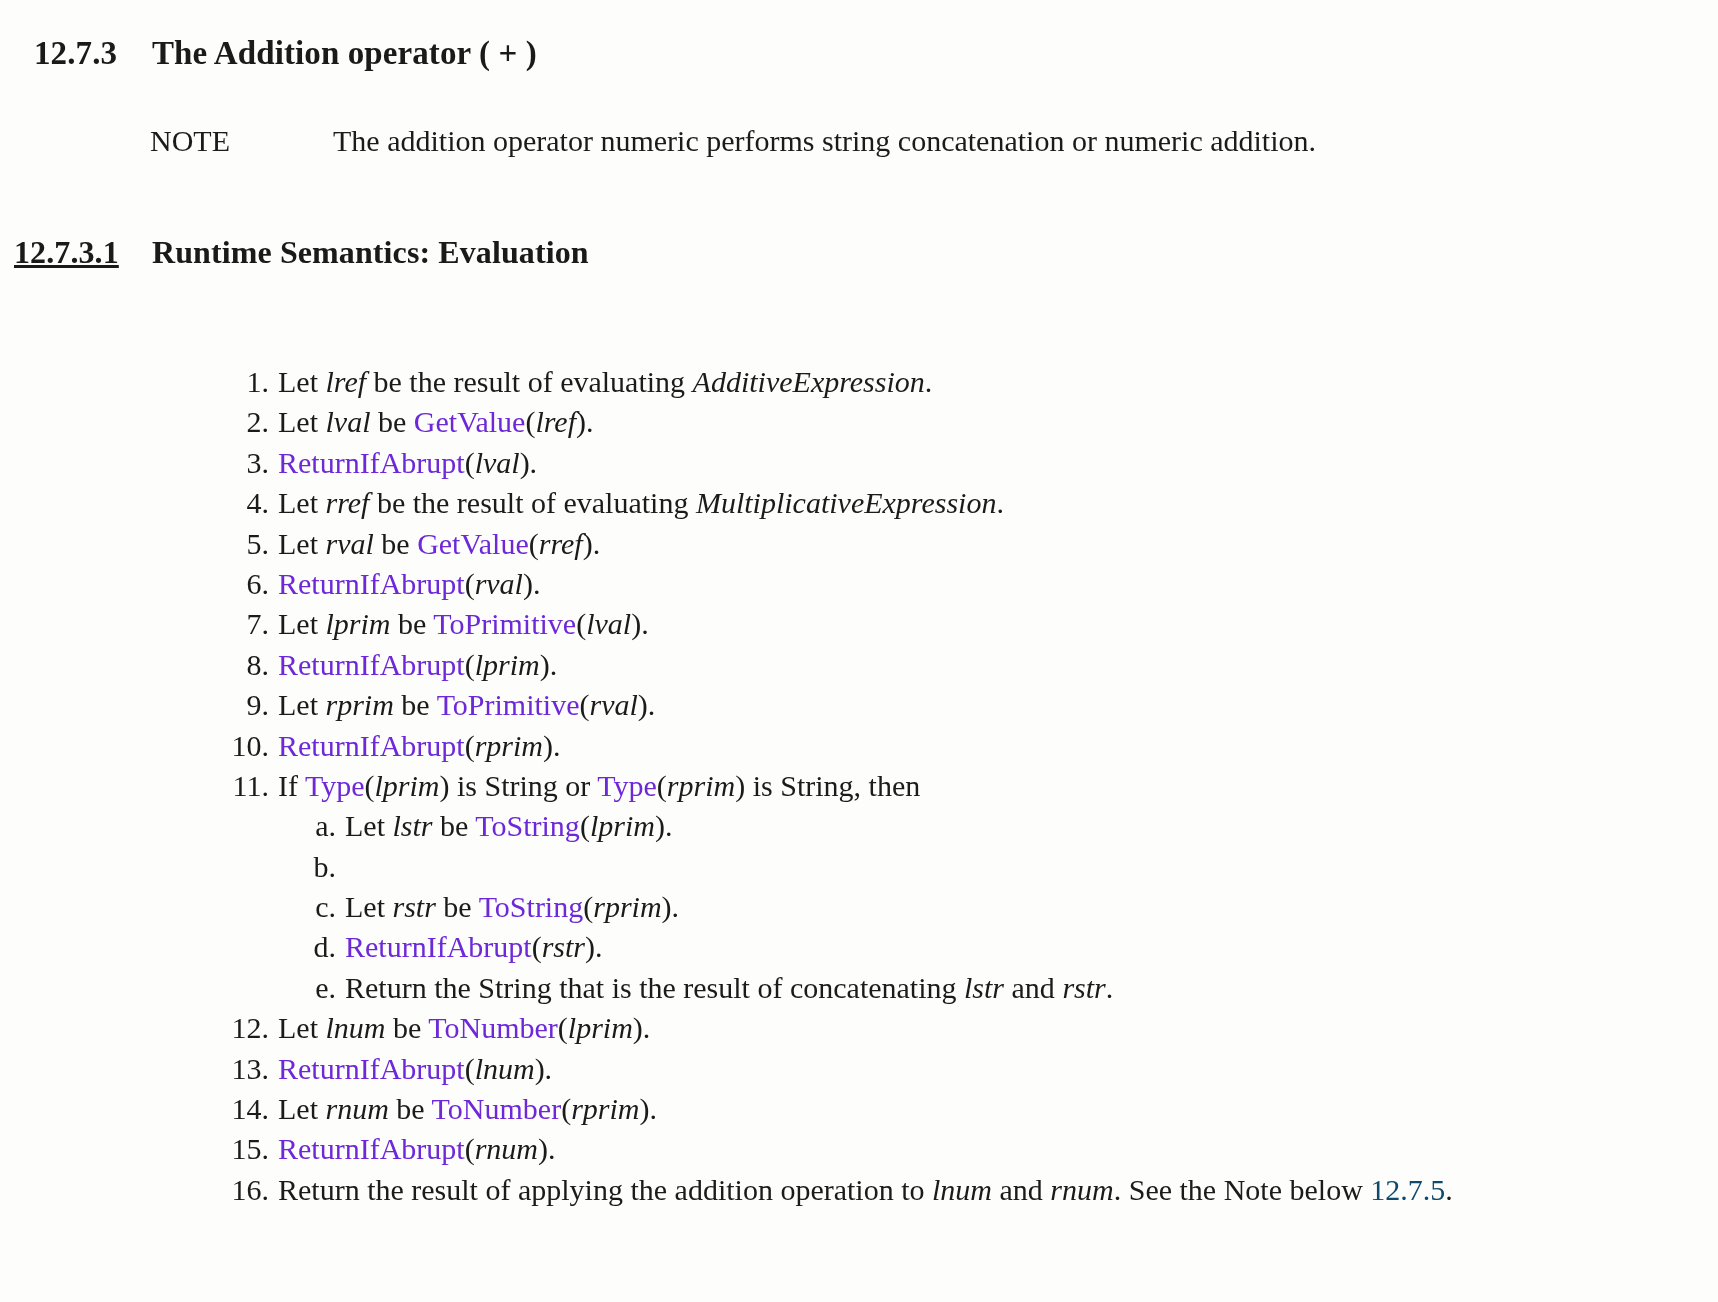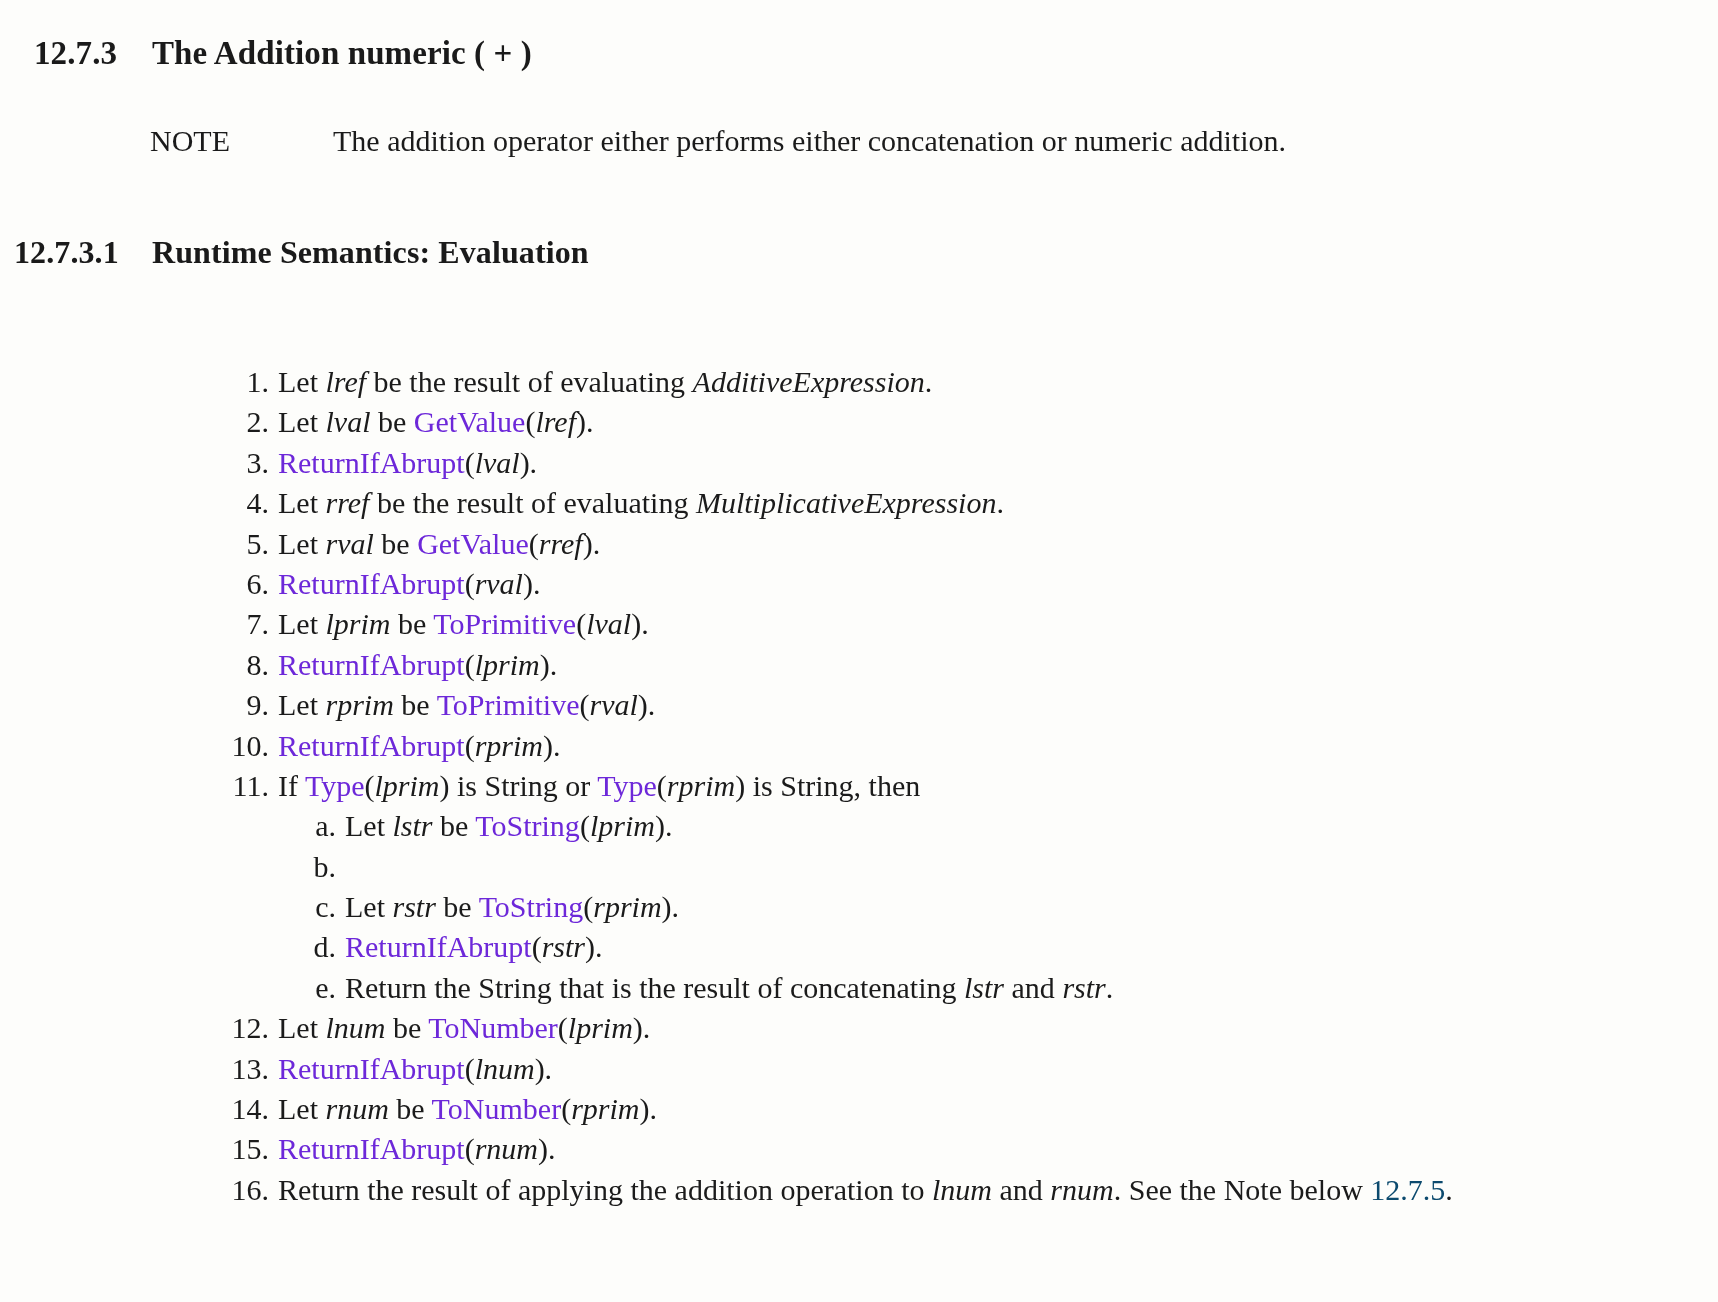--- a/index.html
+++ b/index.html
@@ -49,21 +49,21 @@
   }
   #h-12-7-3 .num { width: 118px; }
 
   #h-12-7-3-1 {
     position: absolute;
     left: 14px;
     top: 202px;
     font-size: 32px;
     letter-spacing: 0.1px;
   }
-  #h-12-7-3-1 .num { width: 138px; }
+  #h-12-7-3-1 .num { width: 138px; text-decoration: underline; }
 
   
   .note {
     position: absolute;
     left: 150px;
     top: 85px;
     font-size: 30px;
     display: flex;
     align-items: baseline;
     white-space: nowrap;
@@ -116,26 +116,26 @@
   .xref { color: #0c4a6e; }
   .plain { color: #1b1b1b; }
 </style>
 </head>
 <body>
 
 <div class="page">
 
   <h2 class="clause-head" id="h-12-7-3">
     <span class="num">12.7.3</span>
-    <span class="title">The Addition numeric ( + )</span>
+    <span class="title">The Addition operator ( + )</span>
   </h2>
 
   <div class="note">
     <span class="note-label">NOTE</span>
-    <span class="note-text">The addition operator either performs either concatenation or numeric addition.</span>
+    <span class="note-text">The addition operator numeric performs string concatenation or numeric addition.</span>
   </div>
 
   <h3 class="clause-head" id="h-12-7-3-1">
     <span class="num">12.7.3.1</span>
     <span class="title">Runtime Semantics: Evaluation</span>
   </h3>
 
 
   <ol class="algo" id="algo-steps">
       <li class="step lvl1">

